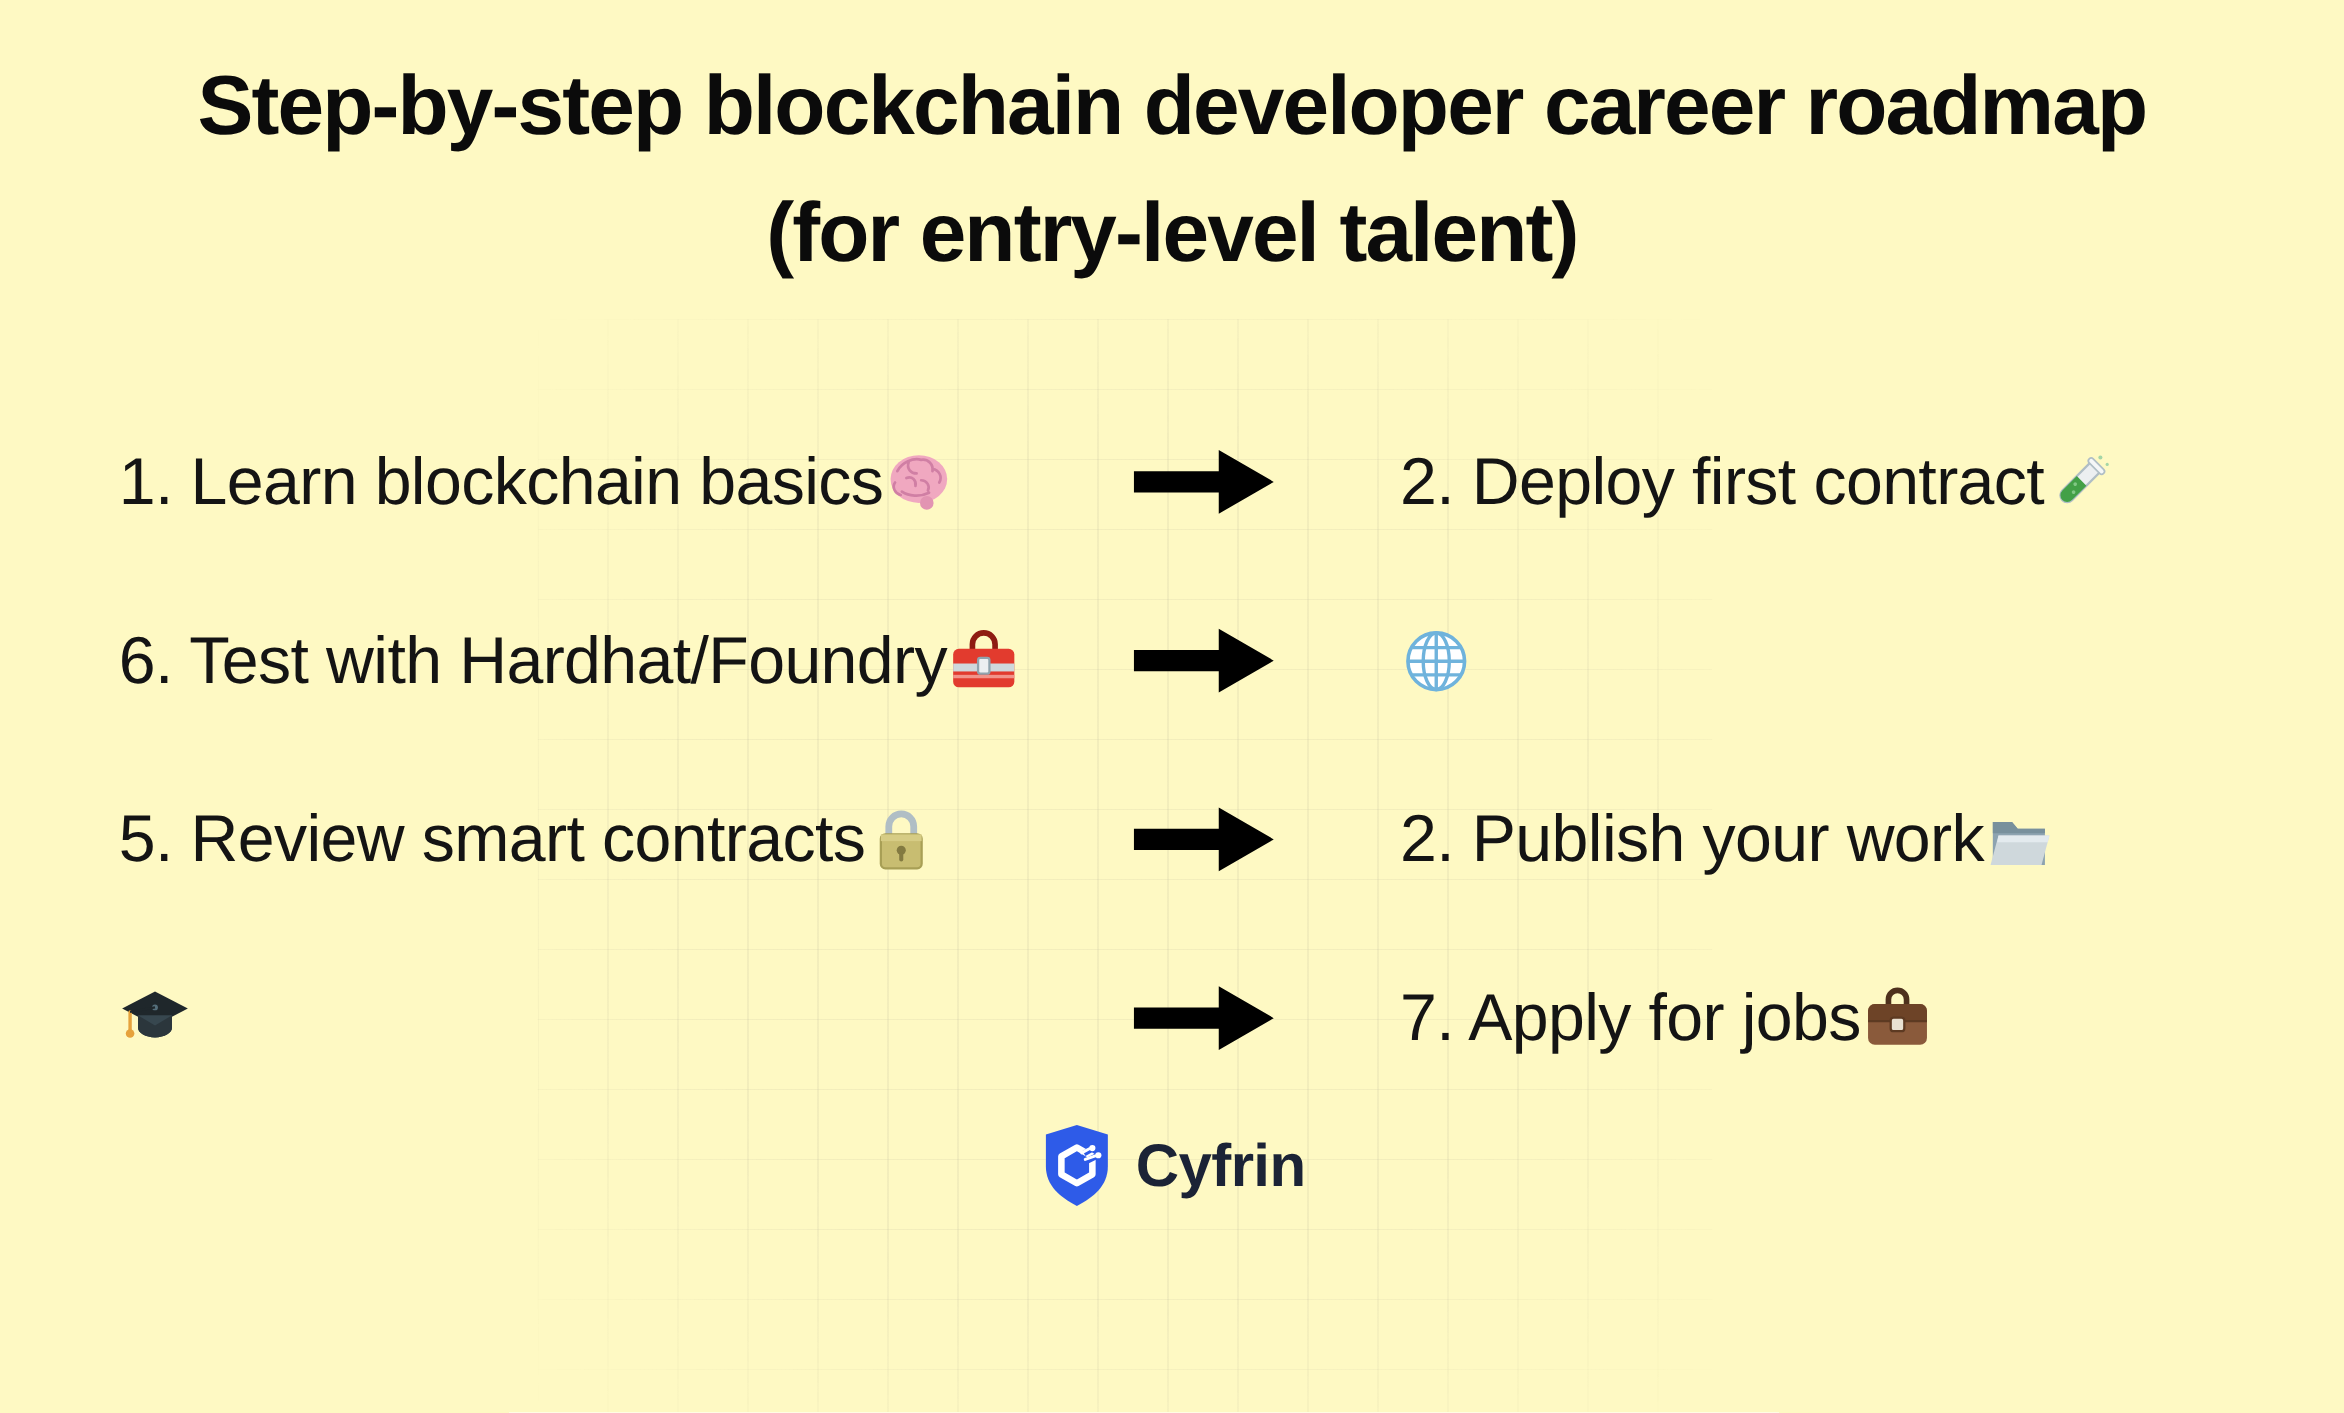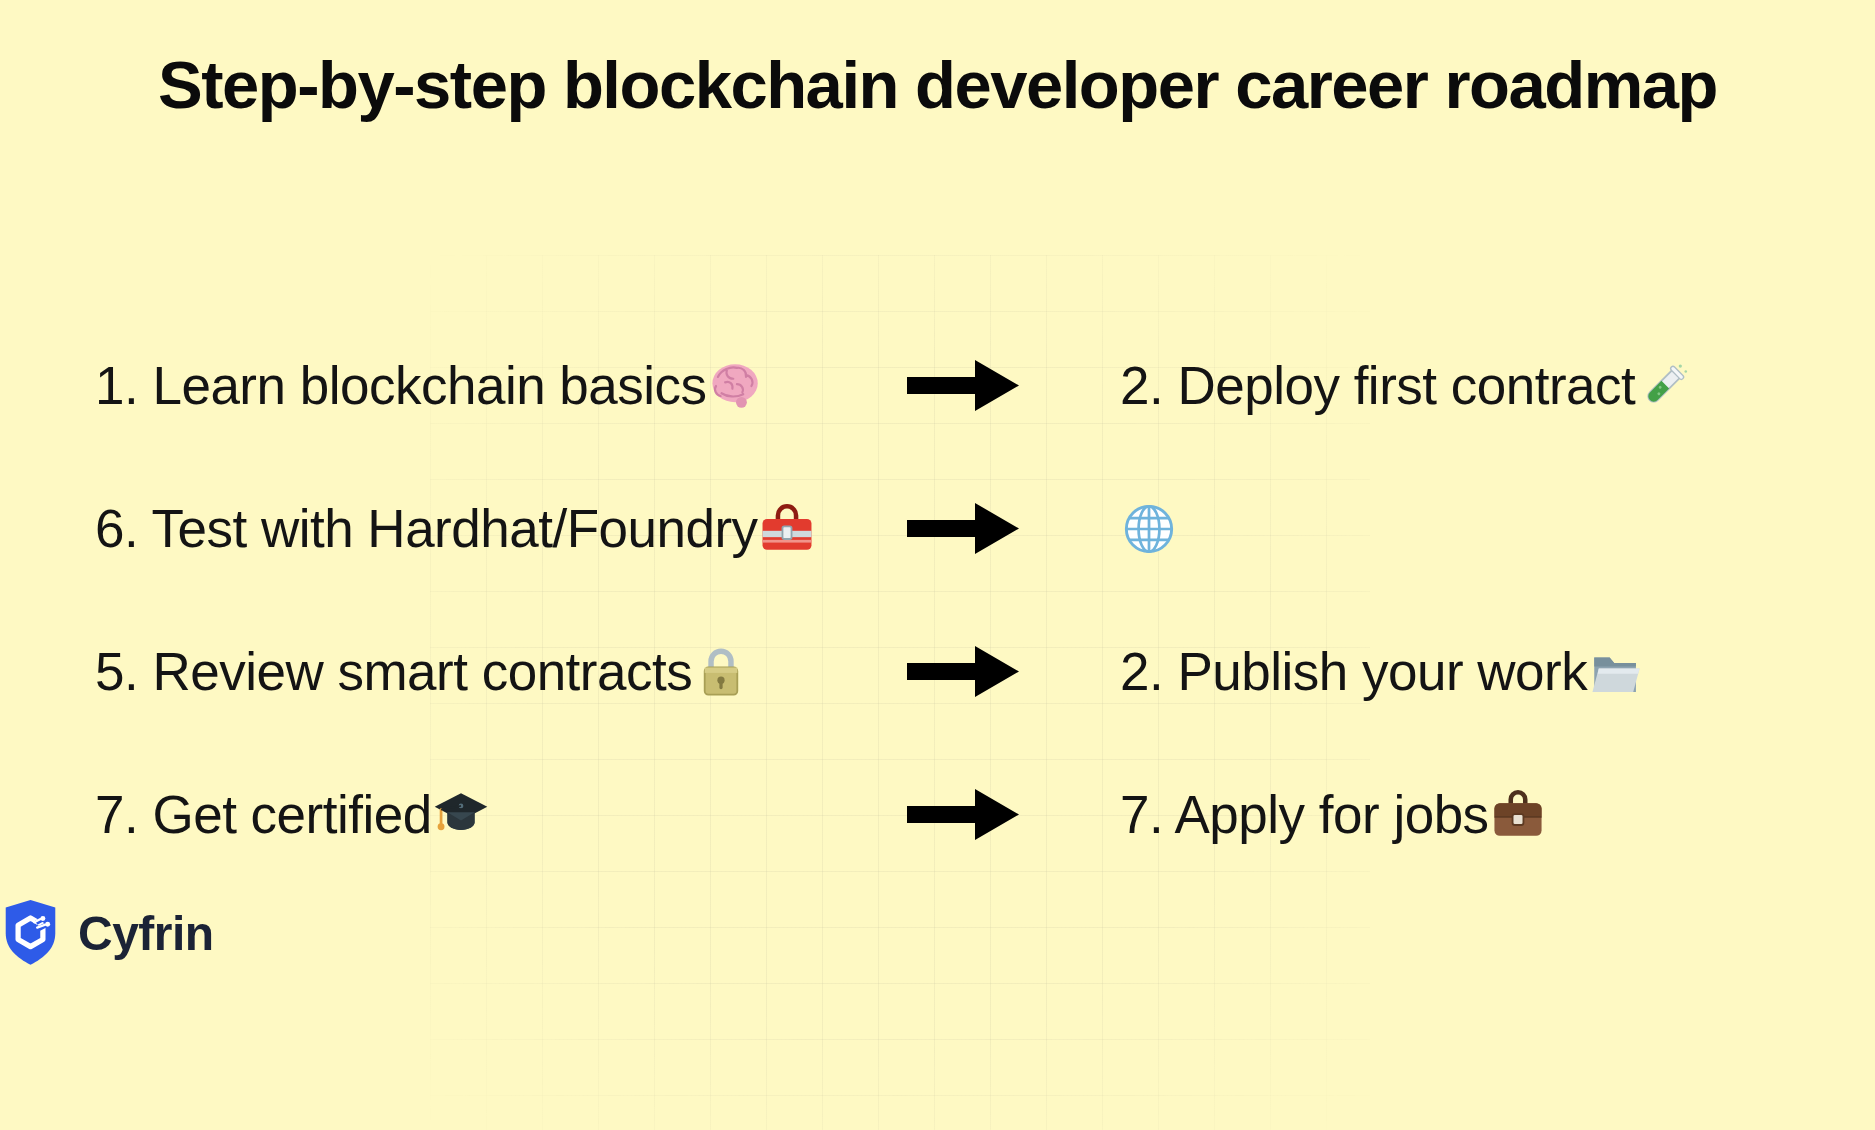--- a/index.html
+++ b/index.html
@@ -71,40 +71,42 @@
     flex: none;
   }
   .emoji svg { width: 100%; height: 100%; }
   .arrow-cell svg { width: 113px; height: 53px; display: block; }
   .logo-block {
     position: absolute;
     top: 898px;
     left: 0;
     right: 0;
     display: flex;
+    justify-content: center;
     align-items: center;
     gap: 17px;
   }
   .logo-shield { width: 61px; height: 70px; flex: none; }
   .logo-word {
     font-size: 48px;
     font-weight: 700;
     color: #1b2336;
     letter-spacing: -0.5px;
   }
 </style>
 </head>
 <body>
 
 <div class="canvas">
 
   <div class="grid-bg"></div>
 
   <div class="title-block">
     <div>Step-by-step blockchain developer career roadmap</div>
+    <div>(for entry-level talent)</div>
   </div>
 
   <div class="rows">
 
     <div class="row">
       <div class="step left">
         <span>1. Learn blockchain basics</span>
         <span class="emoji">
           <svg viewBox="0 0 64 64">
             <ellipse cx="31" cy="29" rx="25" ry="21" fill="#f0a8c0"></ellipse>
@@ -195,21 +197,20 @@
             <path d="M8 16h17l5 6h24v4H8z" fill="#78909c"></path>
             <path d="M13 28h45l-7 26H6z" fill="#cfd8dc"></path>
             <path d="M13 28h45l-1.5 6H11.8z" fill="#e3eaee"></path>
           </svg>
         </span>
       </div>
     </div>
 
     <div class="row">
       <div class="step left">
-        <span>7. Get certified</span>
         <span class="emoji">
           <svg viewBox="0 0 64 64">
             <path d="M32 8 61 23 32 38 3 23z" fill="#1f272b"></path>
             <path d="M17 29v11c0 4.5 6.7 8.5 15 8.5s15-4 15-8.5V29" fill="#37474f"></path>
             <path d="M17 29v11c0 4.5 6.7 8.5 15 8.5s15-4 15-8.5V29L32 38z" fill="#2b363c"></path>
             <circle cx="32" cy="22" r="2.6" fill="#546e7a"></circle>
             <path d="M10 26v16" stroke="#e6a23c" stroke-width="3" stroke-linecap="round"></path>
             <path d="M32 22 10 26" stroke="#1f272b" stroke-width="2"></path>
             <circle cx="10" cy="45" r="3.8" fill="#e6a23c"></circle>
           </svg>

